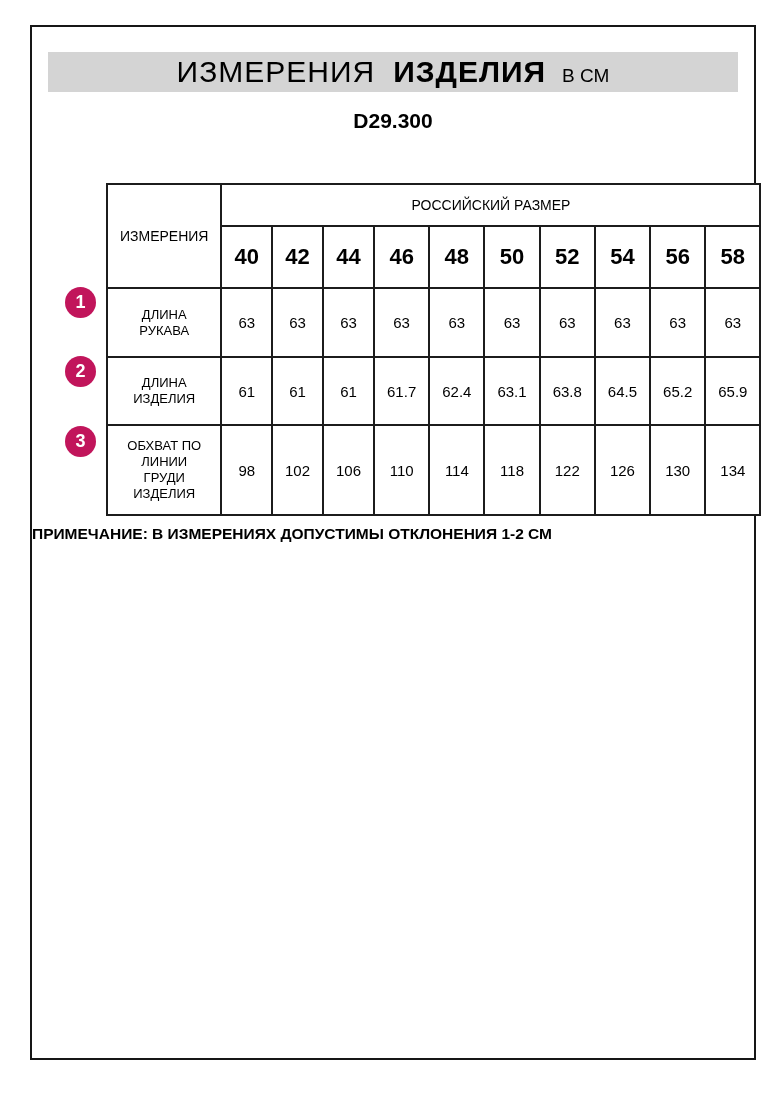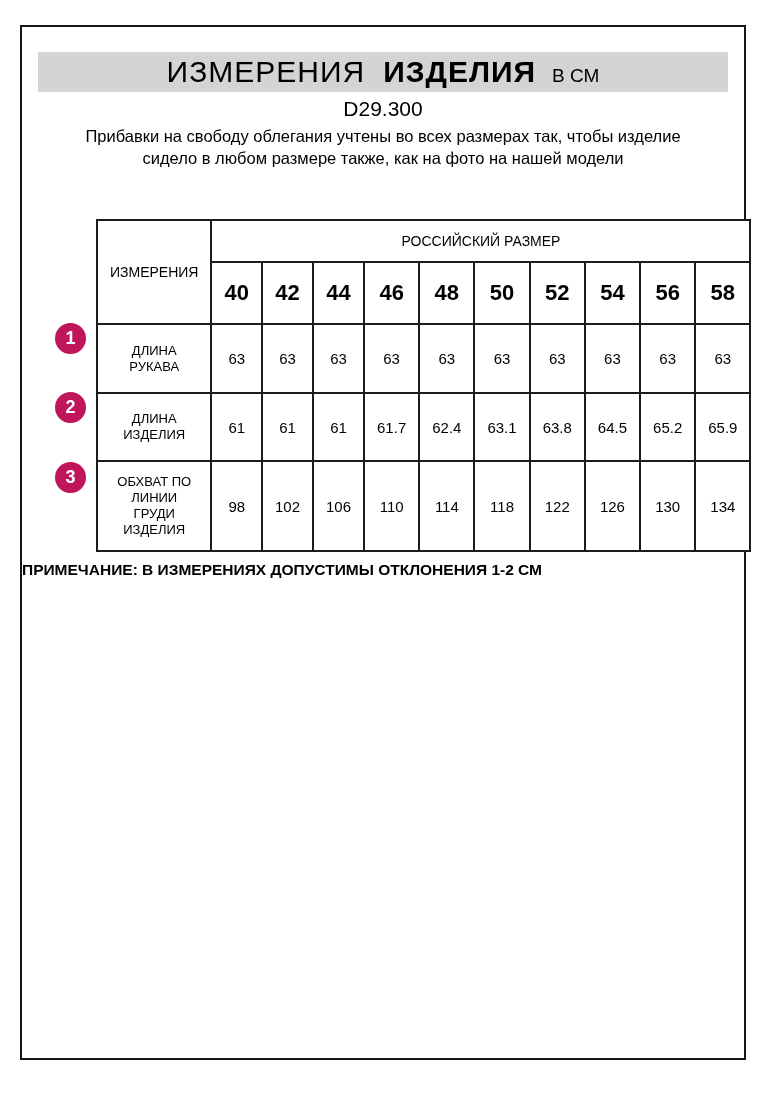--- a/index.html
+++ b/index.html
@@ -6,21 +6,21 @@
   html, body {
     width: 778px; height: 1100px;
     background: #ffffff;
     font-family: "Liberation Sans", "DejaVu Sans", sans-serif;
     color: #000;
     overflow: hidden;
     position: relative;
   }
   .frame {
     position: absolute;
-    left: 20px; top: 25px;
+    left: 30px; top: 25px;
     width: 726px; height: 1035px;
     border: 2px solid #161616;
     background: #fff;
   }
   .banner {
     margin: 25px 16px 0 16px;
     height: 40px;
     line-height: 40px;
     background: #d4d4d4;
     text-align: center;
@@ -36,23 +36,24 @@
     font-weight: bold;
     letter-spacing: 1px;
     margin-left: 18px;
   }
   .title-unit {
     font-size: 19px;
     font-weight: 500;
     margin-left: 16px;
   }
   .model-code {
-    margin-top: 5px;
+    margin-top: 17px;
     text-align: center;
     font-size: 21px;
+    font-weight: bold;
   }
   .description {
     margin: 4px auto 0 auto;
     width: 620px;
     text-align: center;
     font-size: 16.5px;
     line-height: 22px;
   }
   .table-section {
     position: relative;
@@ -117,21 +118,20 @@
 <body>
 
 <div class="frame">
 
   <div class="banner">
     <span class="title-main">ИЗМЕРЕНИЯ</span><span class="title-secondary">ИЗДЕЛИЯ</span><span class="title-unit">В СМ</span>
   </div>
 
   <div class="model-code">D29.300</div>
 
-  <div class="description">Прибавки на свободу облегания учтены во всех размерах так, чтобы изделие сидело в любом размере также, как на фото на нашей модели</div>
 
   <div class="table-section">
     <div id="badges">
         <div class="num-badge" style="top: 104px; background: rgb(193, 21, 91);">1</div>
         <div class="num-badge" style="top: 173px; background: rgb(193, 21, 91);">2</div>
         <div class="num-badge" style="top: 243px; background: rgb(193, 21, 91);">3</div>
       </div>
     <table class="size-table">
       <thead>
         <tr class="group-header-row">

